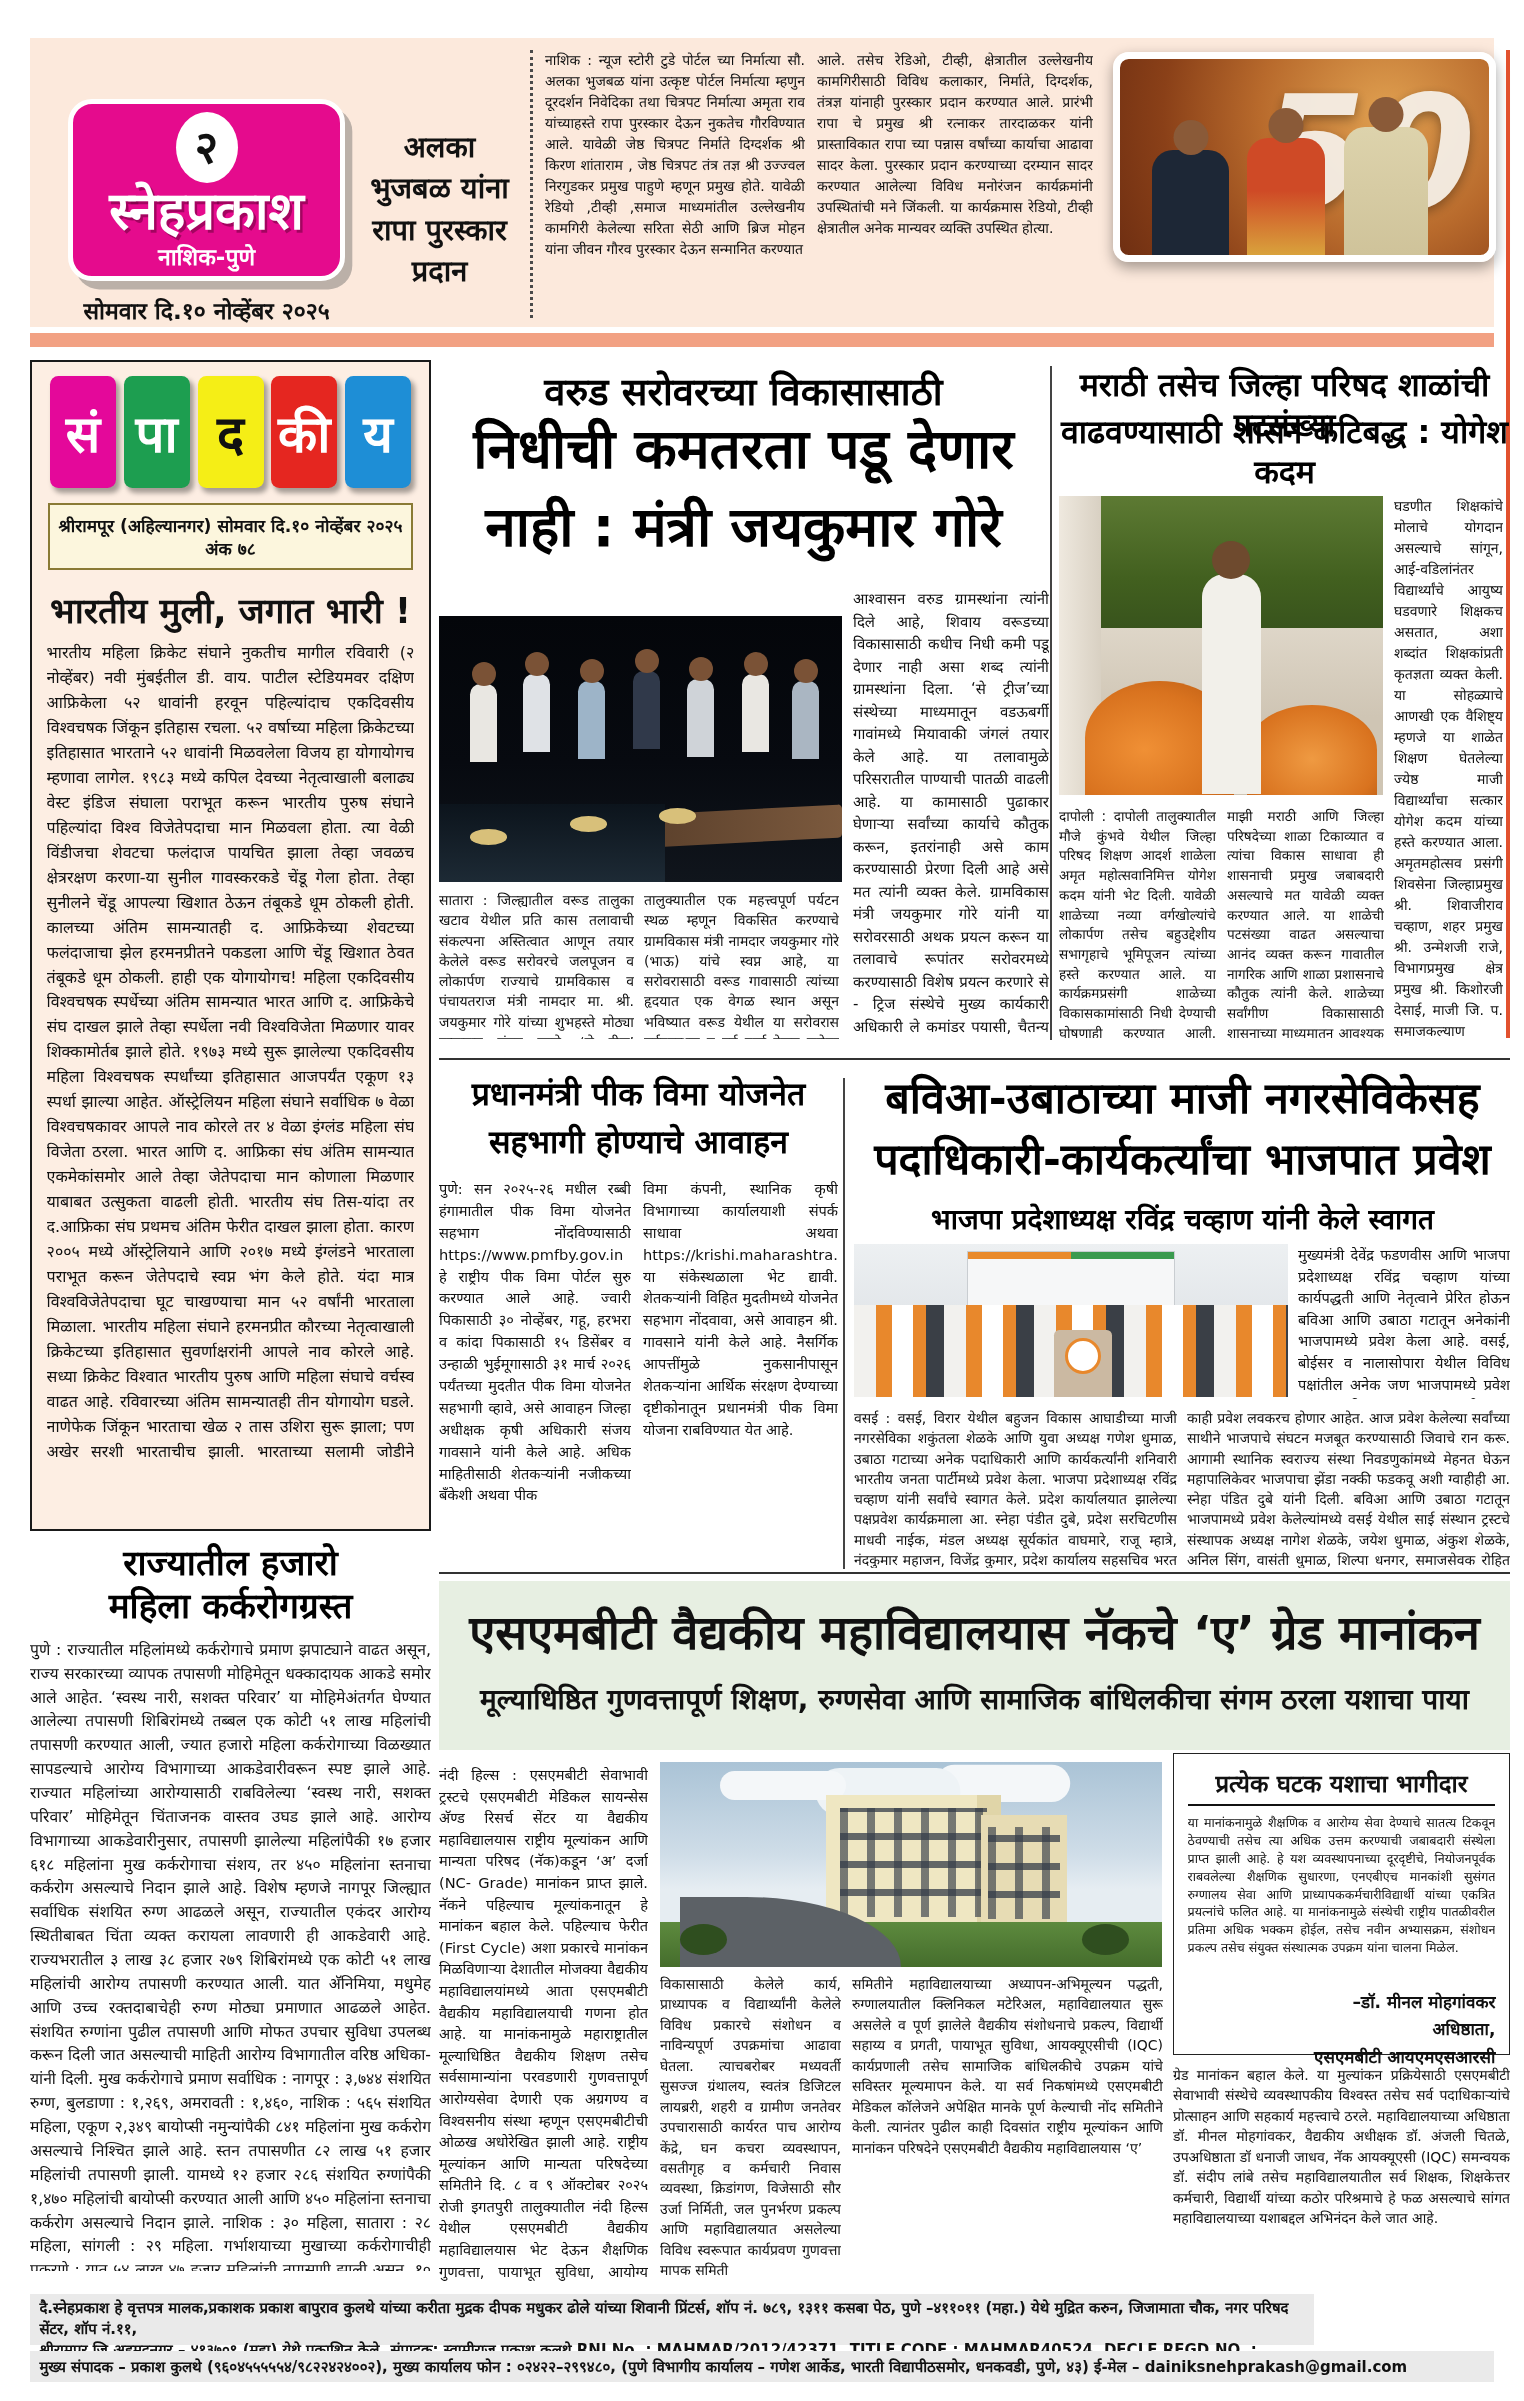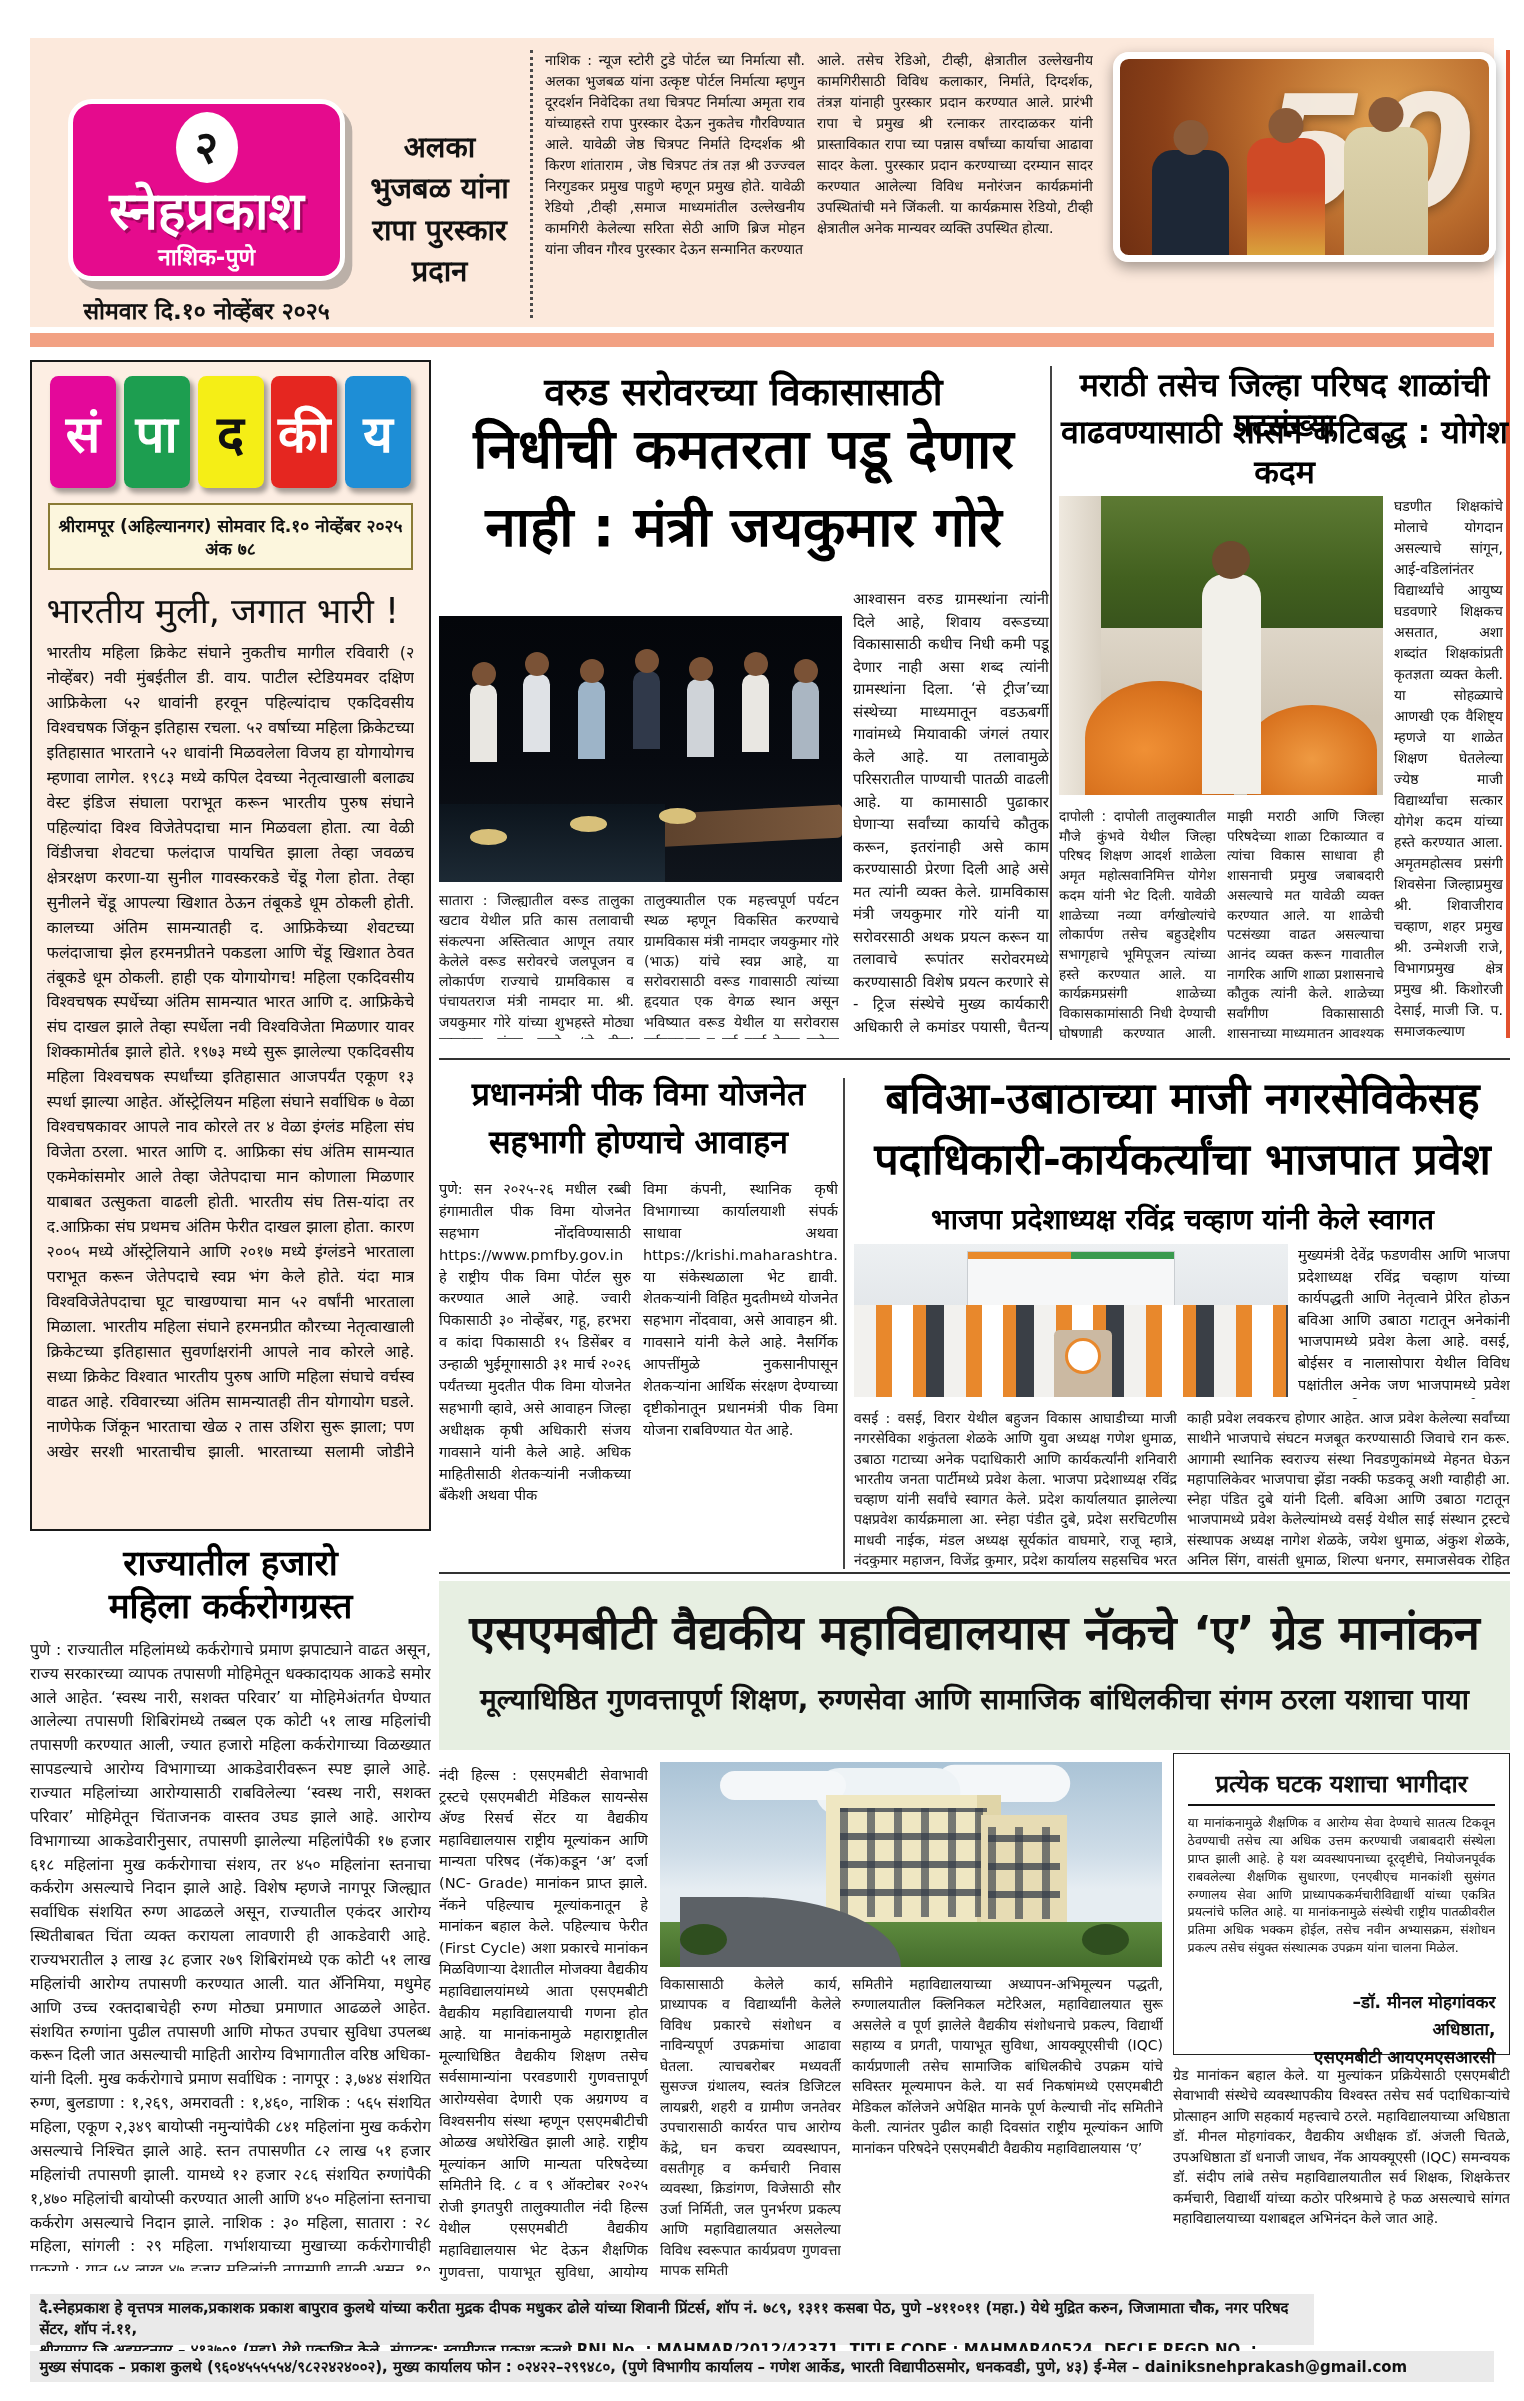--- a/index.html
+++ b/index.html
@@ -49,21 +49,21 @@
   
   .editorial-box { left:30px; top:360px; width:401px; height:1171px; background:#fdeee3;
     border:2.1px solid #1a1a1a; padding:13.6px 14.6px; }
   .tiles { display:flex; gap:7.8px; justify-content:center; }
   .tile { width:66px; height:112px; border-radius:8.4px; display:flex; align-items:center; justify-content:center;
     font-size:51px; font-weight:bold; color:#fff; box-shadow:3.7px 4.7px 5.2px rgba(0,0,0,.35); }
   .t0 { background:#e4089a; } .t1 { background:#1d9e50; } .t2 { background:#f5ee16; color:#111; }
   .t3 { background:#e52620; } .t4 { background:#1e8ed6; }
   .ed-date-strip { margin:15.7px auto 0; border:2.6px solid #8a7a35; background:#fcf6dd; width:99%;
     font-size:17.3px; font-weight:bold; text-align:center; padding:8.4px 2.1px; }
-  .ed-headline { font-size:35px; font-weight:normal; text-align:left; margin:15.7px 0 8.4px; }
+  .ed-headline { font-size:35px; font-weight:bold; text-align:center; margin:15.7px 0 8.4px; }
   .ed-body { font-size:16px; line-height:1.56; text-align:justify; height:826px; overflow:hidden; }
 
   .cancer { left:30px; top:1542px; width:401px; height:739px; }
   .cancer-h { font-size:35px; line-height:1.22; }
   .cancer-body { margin-top:10.5px; font-size:15.7px; line-height:1.52; height:633px; }
 
   
   .warud-over { left:439px; top:364px; width:609px; font-size:38px; }
   .warud-h1 { left:439px; top:418px;  width:609px; font-size:55px; line-height:1.15; }
   .warud-h2 { left:439px; top:496px;  width:609px; font-size:55px; line-height:1.15; }

